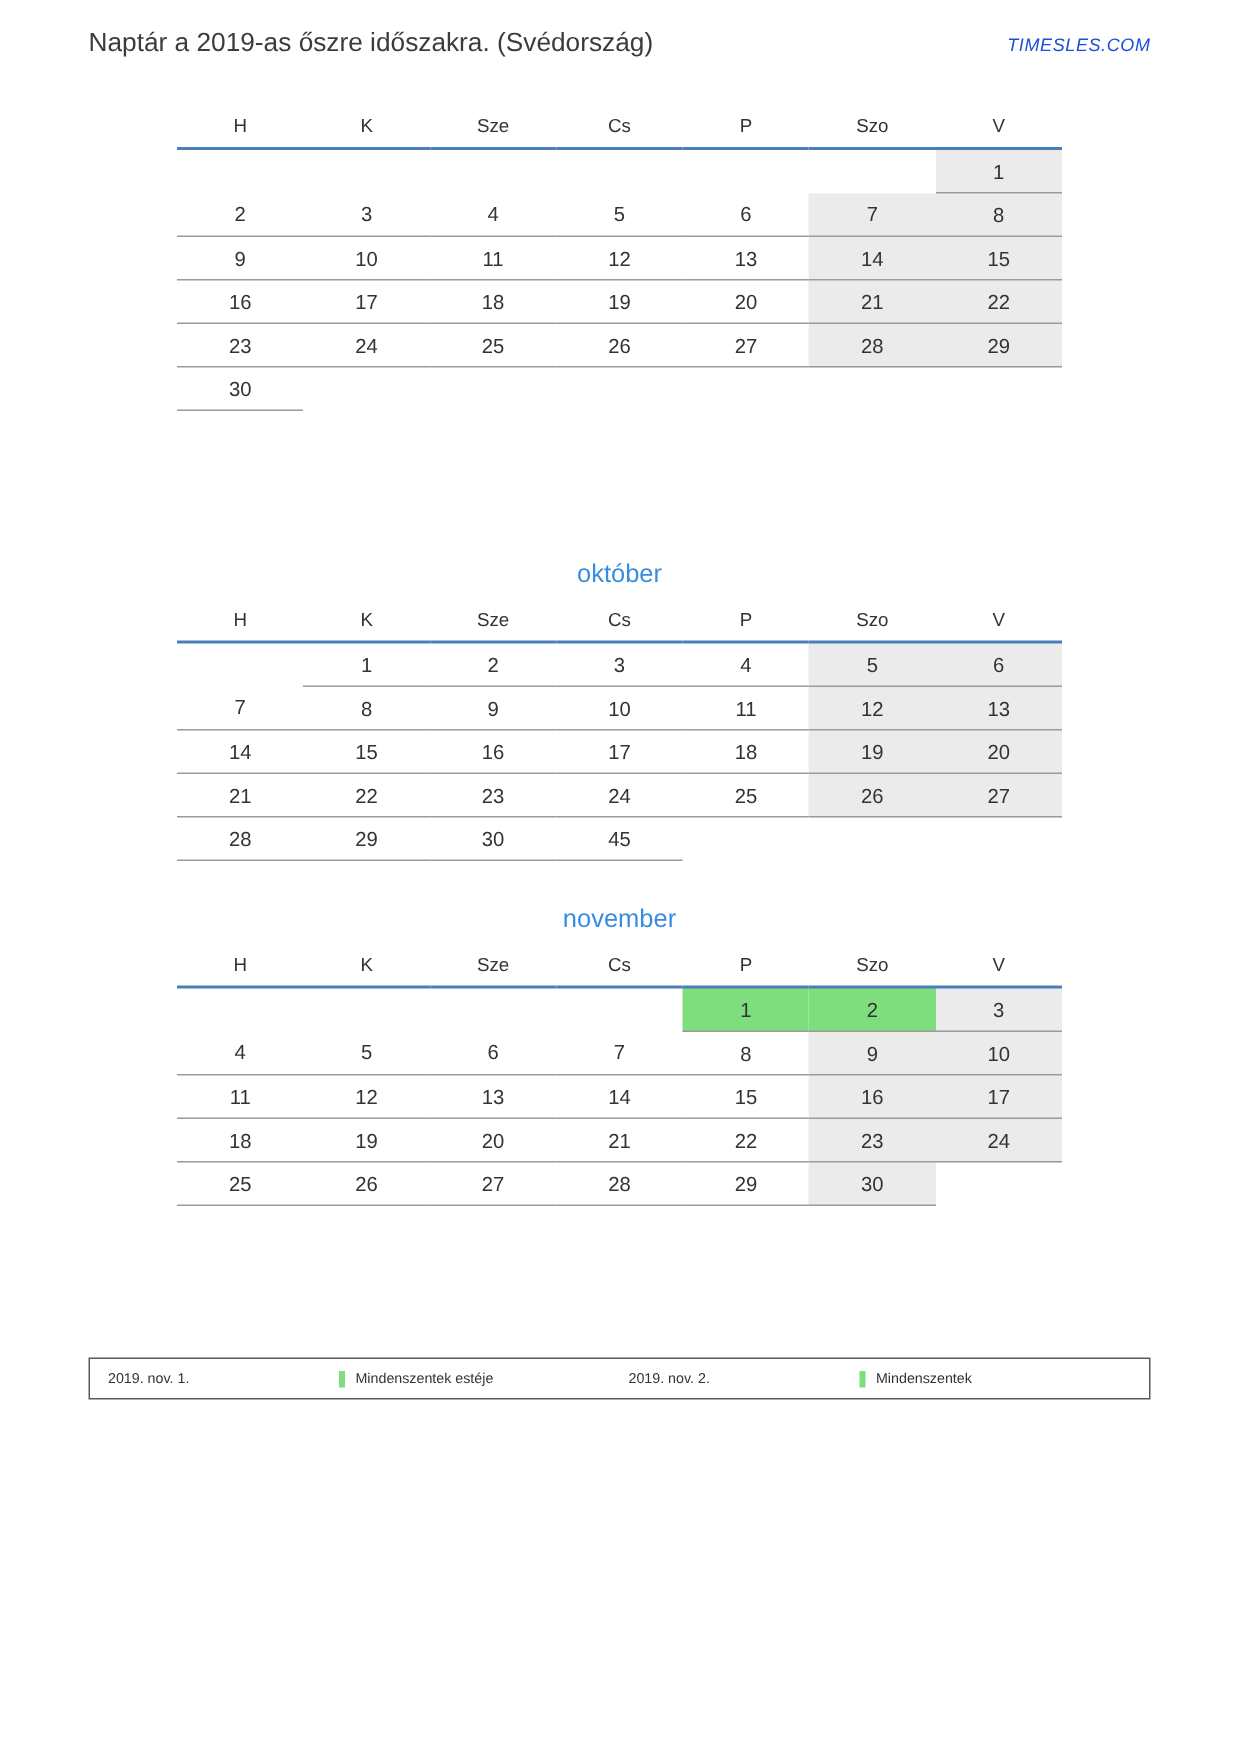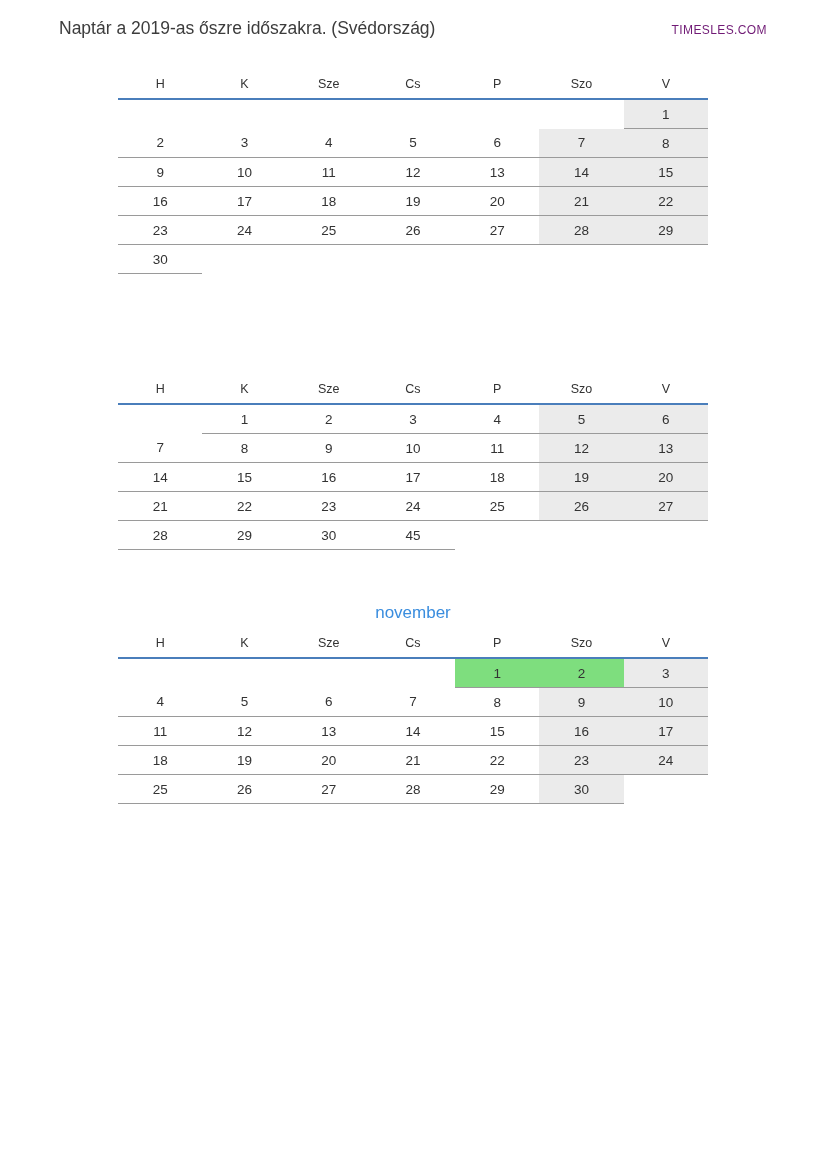--- a/index.html
+++ b/index.html
@@ -34,23 +34,24 @@
     font-size: 17.5px;
     color: #3c3c3c;
     font-weight: normal;
     white-space: nowrap;
   }
   .brand {
     position: absolute;
     right: 60px;
     top: 5px;
     font-size: 12px;
-    color: #701a75;
+    color: #1d4ed8;
     letter-spacing: 0.4px;
     font-weight: normal;
+    font-style: italic;
   }
   .calendar-block {
     position: absolute;
     left: 113px;
     width: 600px;
   }
   .month-title {
     text-align: center;
     color: #3a8dde;
     font-size: 17px;
@@ -198,20 +199,21 @@
             <td class="empty"></td>
             <td class="empty"></td>
             <td class="empty"></td>
             <td class="empty"></td>
           </tr>
         </tbody>
     </table>
   </div>
 
   <div class="calendar-block" id="month-1" style="top:373px;">
+    <div class="month-title">október</div>
     <table class="cal">
       <thead>
           <tr>
             <th>H</th>
             <th>K</th>
             <th>Sze</th>
             <th>Cs</th>
             <th>P</th>
             <th>Szo</th>
             <th>V</th>
@@ -324,14 +326,24 @@
             <td>27</td>
             <td>28</td>
             <td>29</td>
             <td class="weekend">30</td>
             <td class="empty"></td>
           </tr>
         </tbody>
     </table>
   </div>
 
+  <div class="legend" style="top:905px;">
+    <div class="legend-inner" id="legend-inner">
+        <div class="legend-date">2019. nov. 1.</div>
+        <div class="legend-swatch"></div>
+        <div class="legend-name">Mindenszentek estéje</div>
+        <div class="legend-date">2019. nov. 2.</div>
+        <div class="legend-swatch"></div>
+        <div class="legend-name">Mindenszentek</div>
+      </div>
+  </div>
 
 </div>
 
 </body></html>

